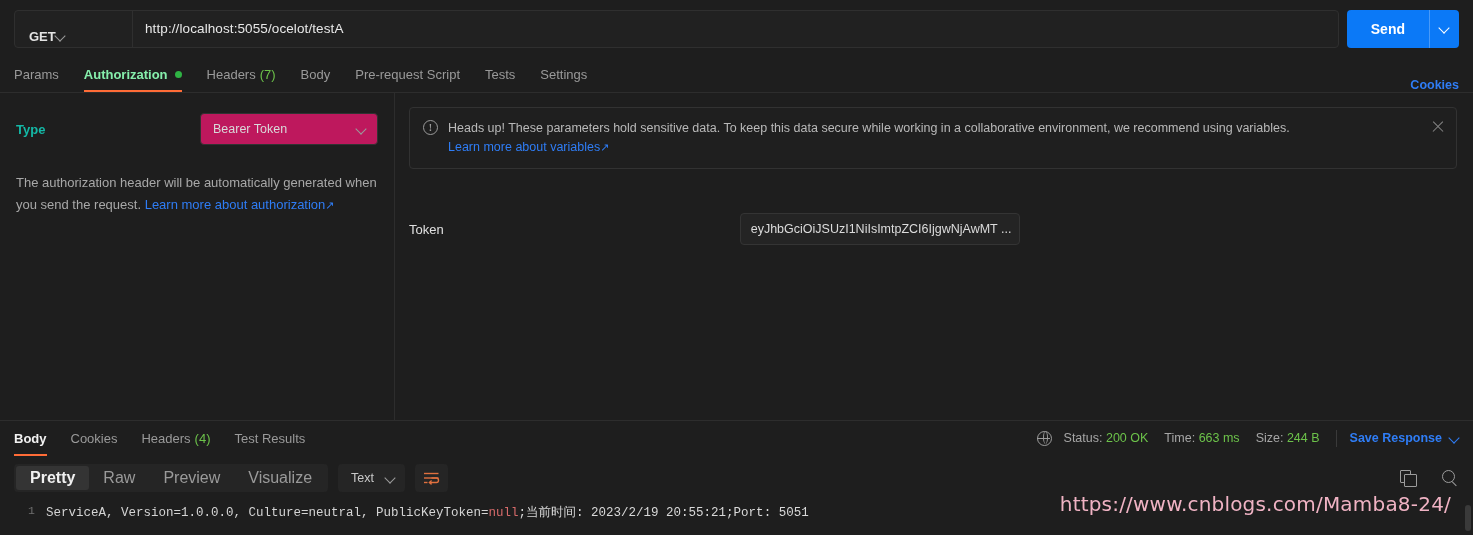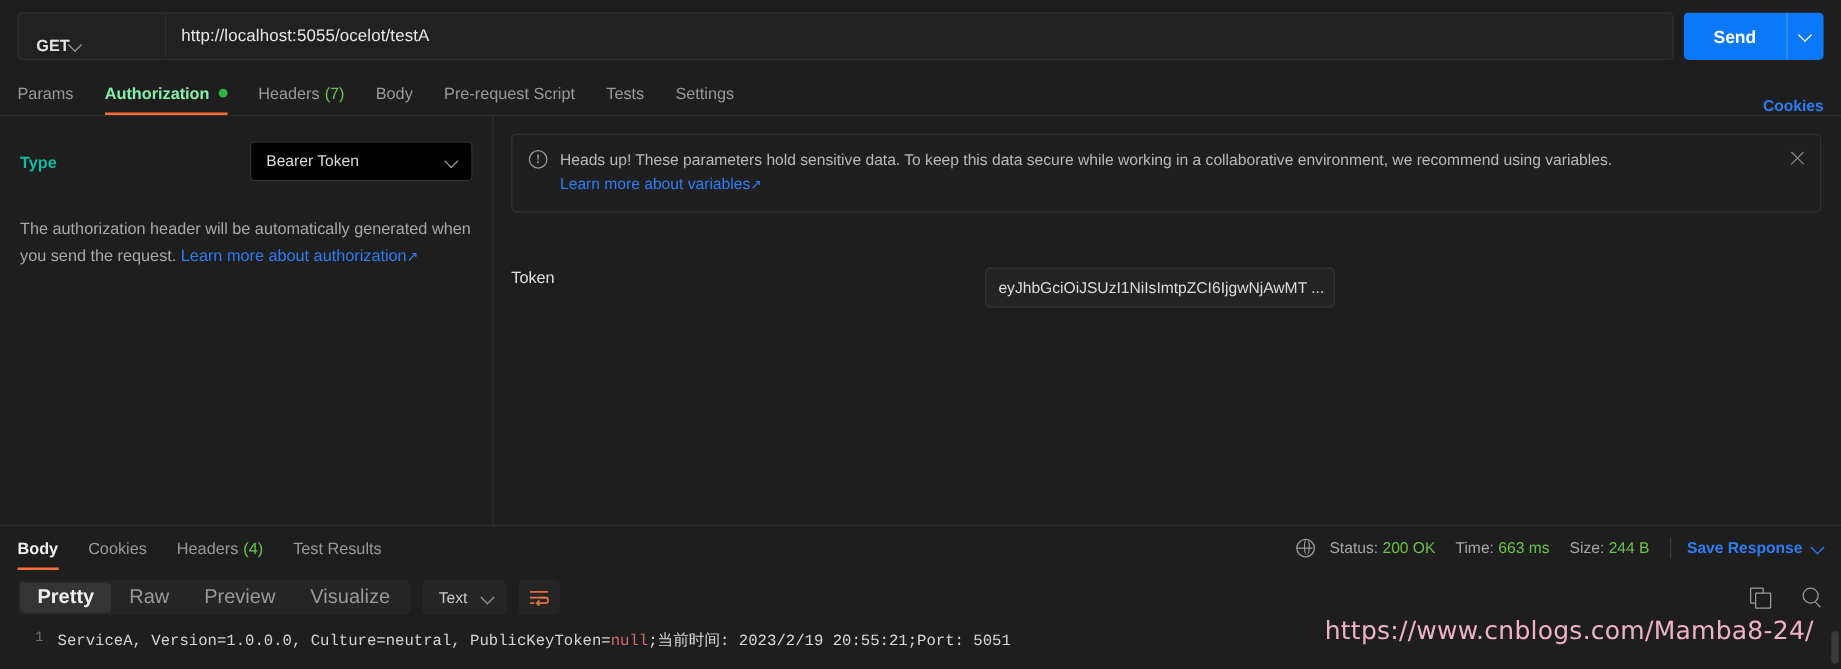--- a/index.html
+++ b/index.html
@@ -84,21 +84,21 @@
     position: absolute; left: 0; top: 93px; width: 1473px; height: 327px;
     display: flex;
   }
   .auth-left {
     width: 395px; flex: 0 0 395px; padding: 20px 16px 0 16px;
     border-right: 1px solid #2d2d2d; position: relative;
   }
   .type-row { display: flex; align-items: center; }
   .type-label { font-size: 13px; font-weight: bold; color: #14b8a6; }
   .type-select {
-    margin-left: auto; width: 178px; height: 32px; background: #000000;
+    margin-left: auto; width: 178px; height: 32px; background: #be185d;
     border: 1px solid #323232; border-radius: 4px;
     display: flex; align-items: center; justify-content: space-between;
     padding: 0 11px 0 12px; font-size: 12.5px; color: #d9d9d9; cursor: pointer;
   }
   .auth-help {
     margin-top: 27px; font-size: 13px; line-height: 22px; color: #a8a8a8;
   }
   .link { color: #2f7df6; cursor: pointer; }
   .ext-arrow { font-size: 11px; }
 
@@ -119,21 +119,21 @@
     position: absolute; right: 10px; top: 11px; width: 16px; height: 16px;
     cursor: pointer; opacity: .65;
   }
   .notice-close::before, .notice-close::after {
     content: ""; position: absolute; left: 1px; top: 7px; width: 14px; height: 1.3px;
     background: #bdbdbd;
   }
   .notice-close::before { transform: rotate(45deg); }
   .notice-close::after  { transform: rotate(-45deg); }
 
-  .token-row { display: flex; margin-top: 44px; gap: 48px; }
+  .token-row { display: flex; align-items: center; margin-top: 44px; }
   .token-label { font-size: 13px; color: #e0e0e0; }
   .token-input {
     margin-left: 296px; width: 280px; height: 32px; background: #242424;
     border: 1px solid #343434; border-radius: 4px; display: flex; align-items: center;
     padding: 0 10px; font-size: 12.5px; color: #dcdcdc; overflow: hidden;
     white-space: nowrap; cursor: text;
   }
 
   
   .resp-tabs {

